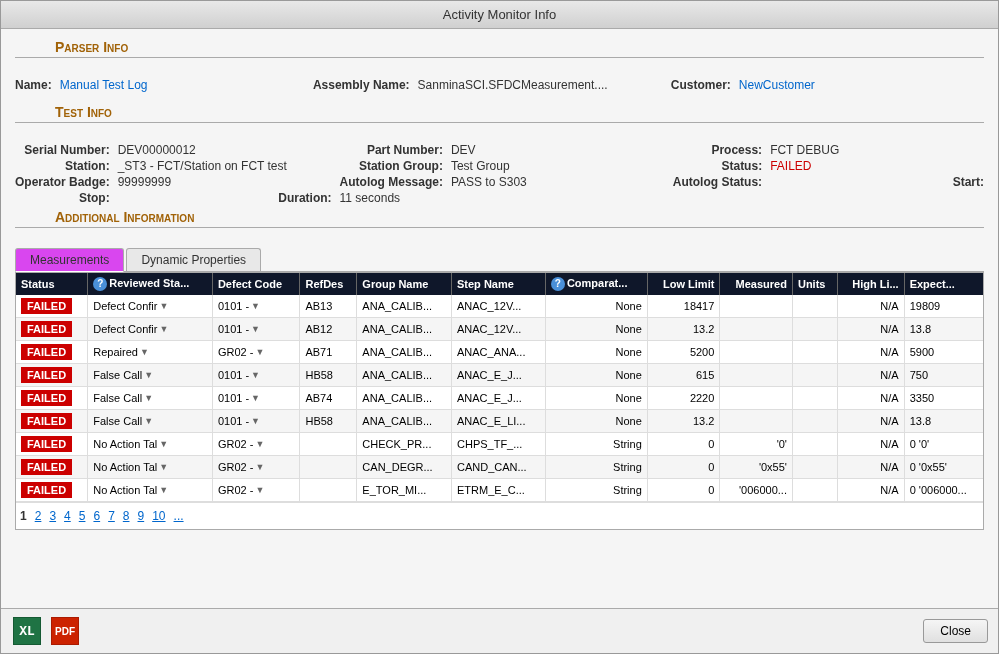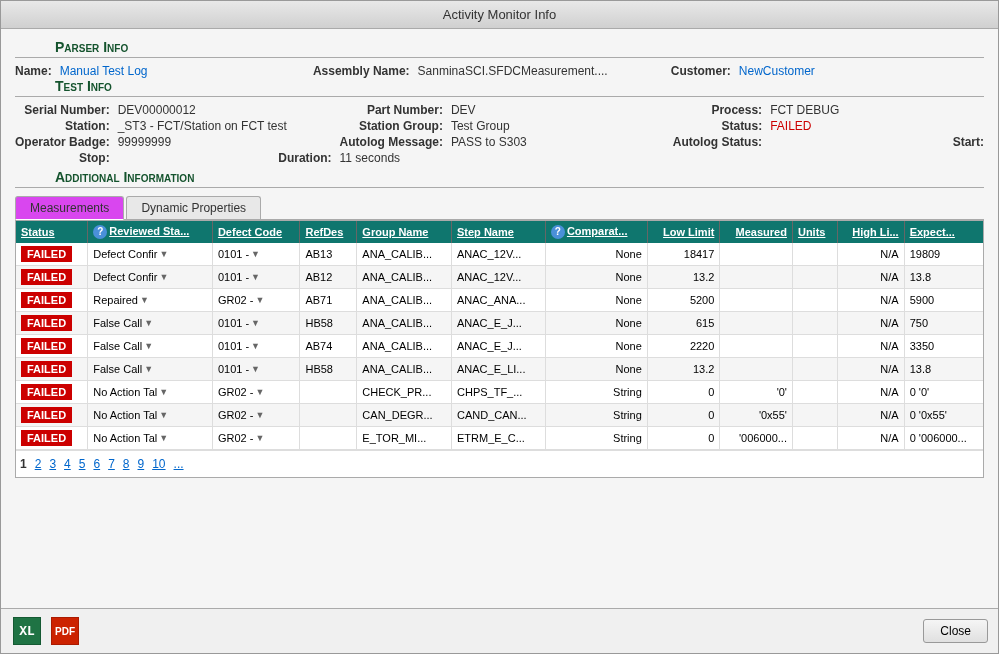--- a/index.html
+++ b/index.html
@@ -31,31 +31,31 @@
     .content {
       flex: 1;
       overflow: auto;
       padding: 10px 14px;
       background: #f5f5f5;
     }
     .section-header {
       font-size: 14px;
       font-weight: bold;
       font-variant: small-caps;
-      color: #14532d;
+      color: #a16207;
       border-bottom: 1px solid #aaa;
       padding-bottom: 2px;
-      margin-bottom: 6px;
+      margin-bottom: 20px;
       padding-left: 40px;
     }
     .info-grid {
       display: grid;
       grid-template-columns: auto 1fr auto 1fr auto 1fr;
       gap: 2px 8px;
-      margin-bottom: 0;
+      margin-bottom: 12px;
       font-size: 12px;
     }
     .info-label {
       text-align: right;
       font-weight: bold;
       color: #333;
       white-space: nowrap;
     }
     .info-value {
       color: #333;
@@ -92,23 +92,22 @@
     .table-wrapper {
       border: 1px solid #aaa;
       overflow-x: auto;
     }
     table {
       width: 100%;
       border-collapse: collapse;
       font-size: 11px;
     }
     thead tr {
-      background: #0f766e;
+      background: #0f172a;
       color: #fff;
-      text-decoration: underline;
     }
     thead th {
       padding: 4px 5px;
       border-right: 1px solid #666;
       text-align: left;
       white-space: nowrap;
       font-weight: bold;
       font-size: 11px;
     }
     thead th:last-child { border-right: none; }

